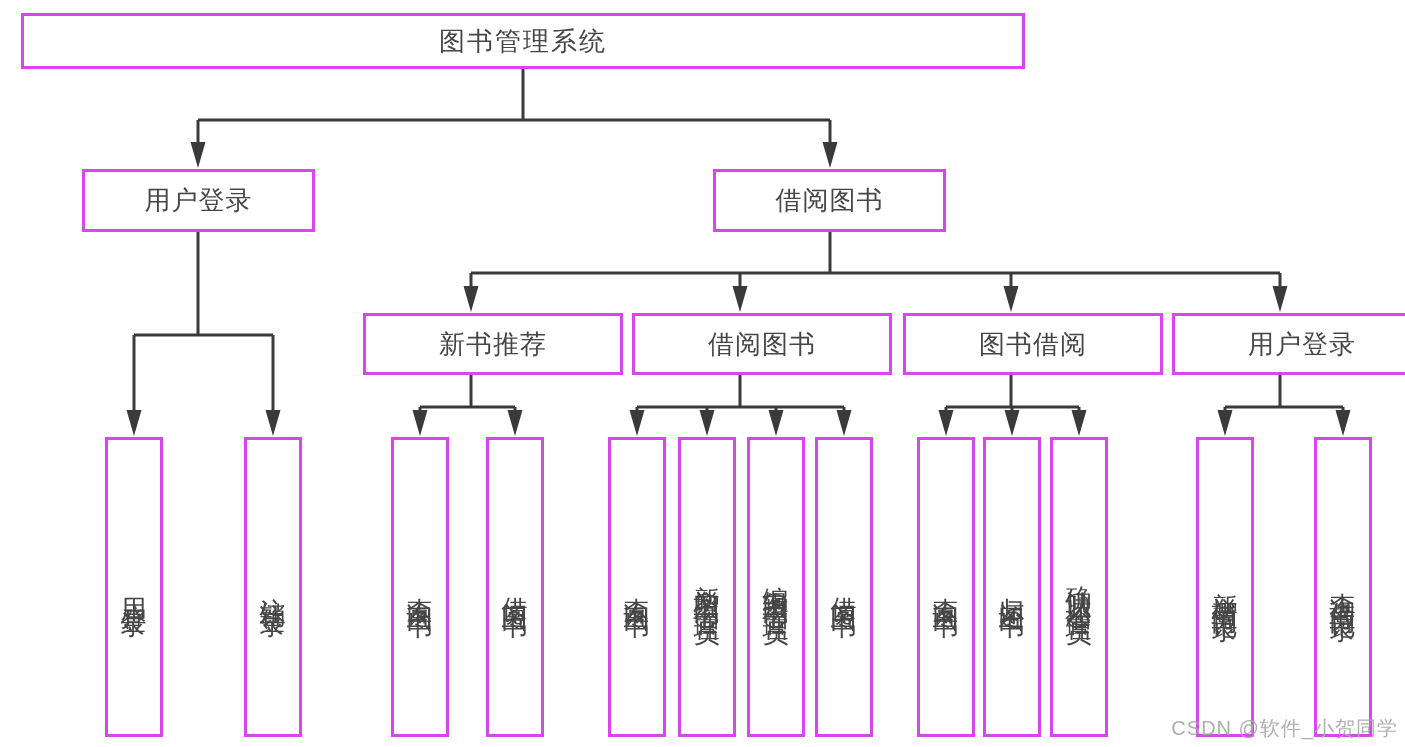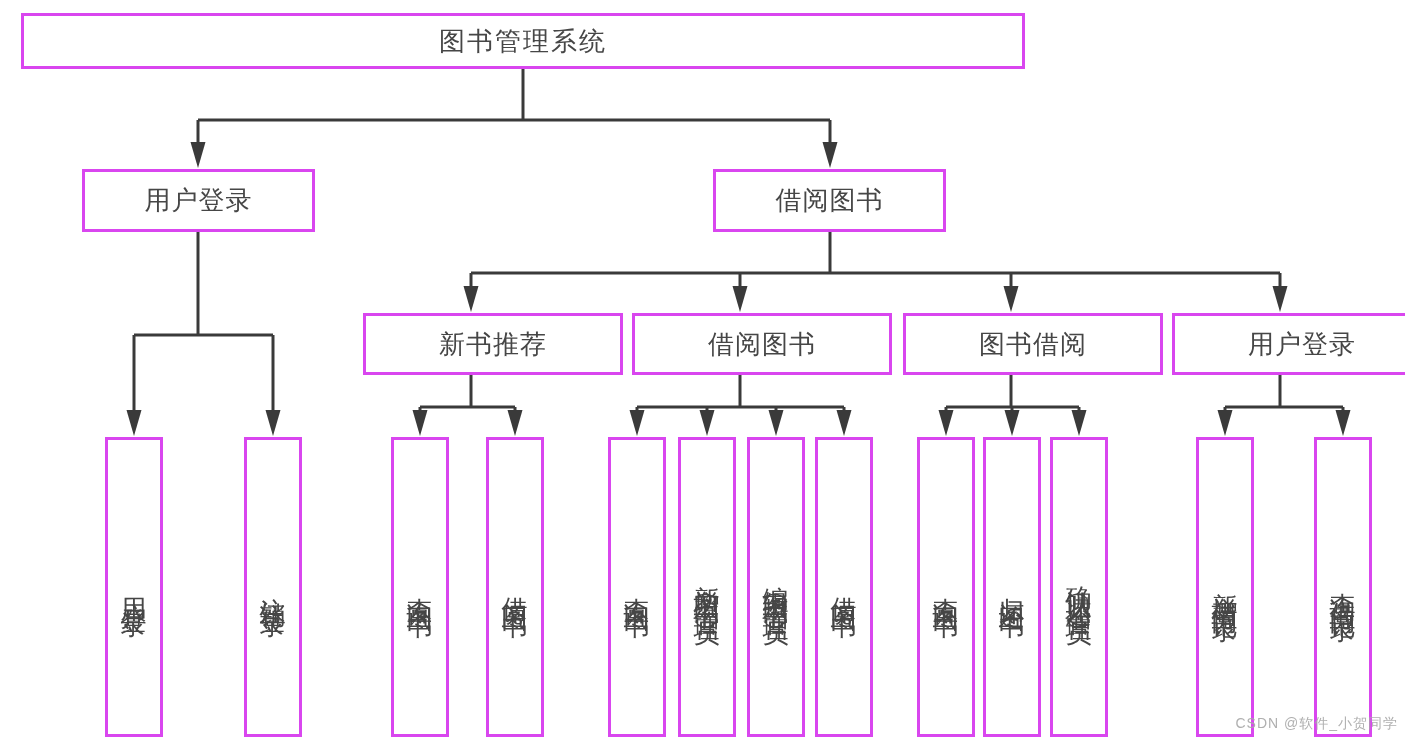--- a/index.html
+++ b/index.html
@@ -17,21 +17,21 @@
   .root{left:21px;top:13px;width:1004px;height:56px;font-size:26px;letter-spacing:2px;}
   .l2{top:169px;width:233px;height:63px;font-size:26px;letter-spacing:1px;}
   .l3{top:313px;width:260px;height:62px;font-size:26px;letter-spacing:1px;}
   .leaf{top:437px;width:58px;height:300px;font-size:26px;}
   .v{
     writing-mode:vertical-rl;text-orientation:mixed;
     letter-spacing:5px;line-height:1;white-space:nowrap;
   }
   .watermark{
     position:absolute;right:7px;top:715px;z-index:5;
-    font-size:14px;letter-spacing:1px;color:rgba(168,168,168,0.92);
+    font-size:20px;letter-spacing:1px;color:rgba(168,168,168,0.92);
   }
 </style>
 </head>
 <body>
 
 <div class="stage">
 
   <svg class="wires" width="1405" height="747" viewBox="0 0 1405 747">
     <g stroke="#3a3a3a" stroke-width="3" fill="none">
 

